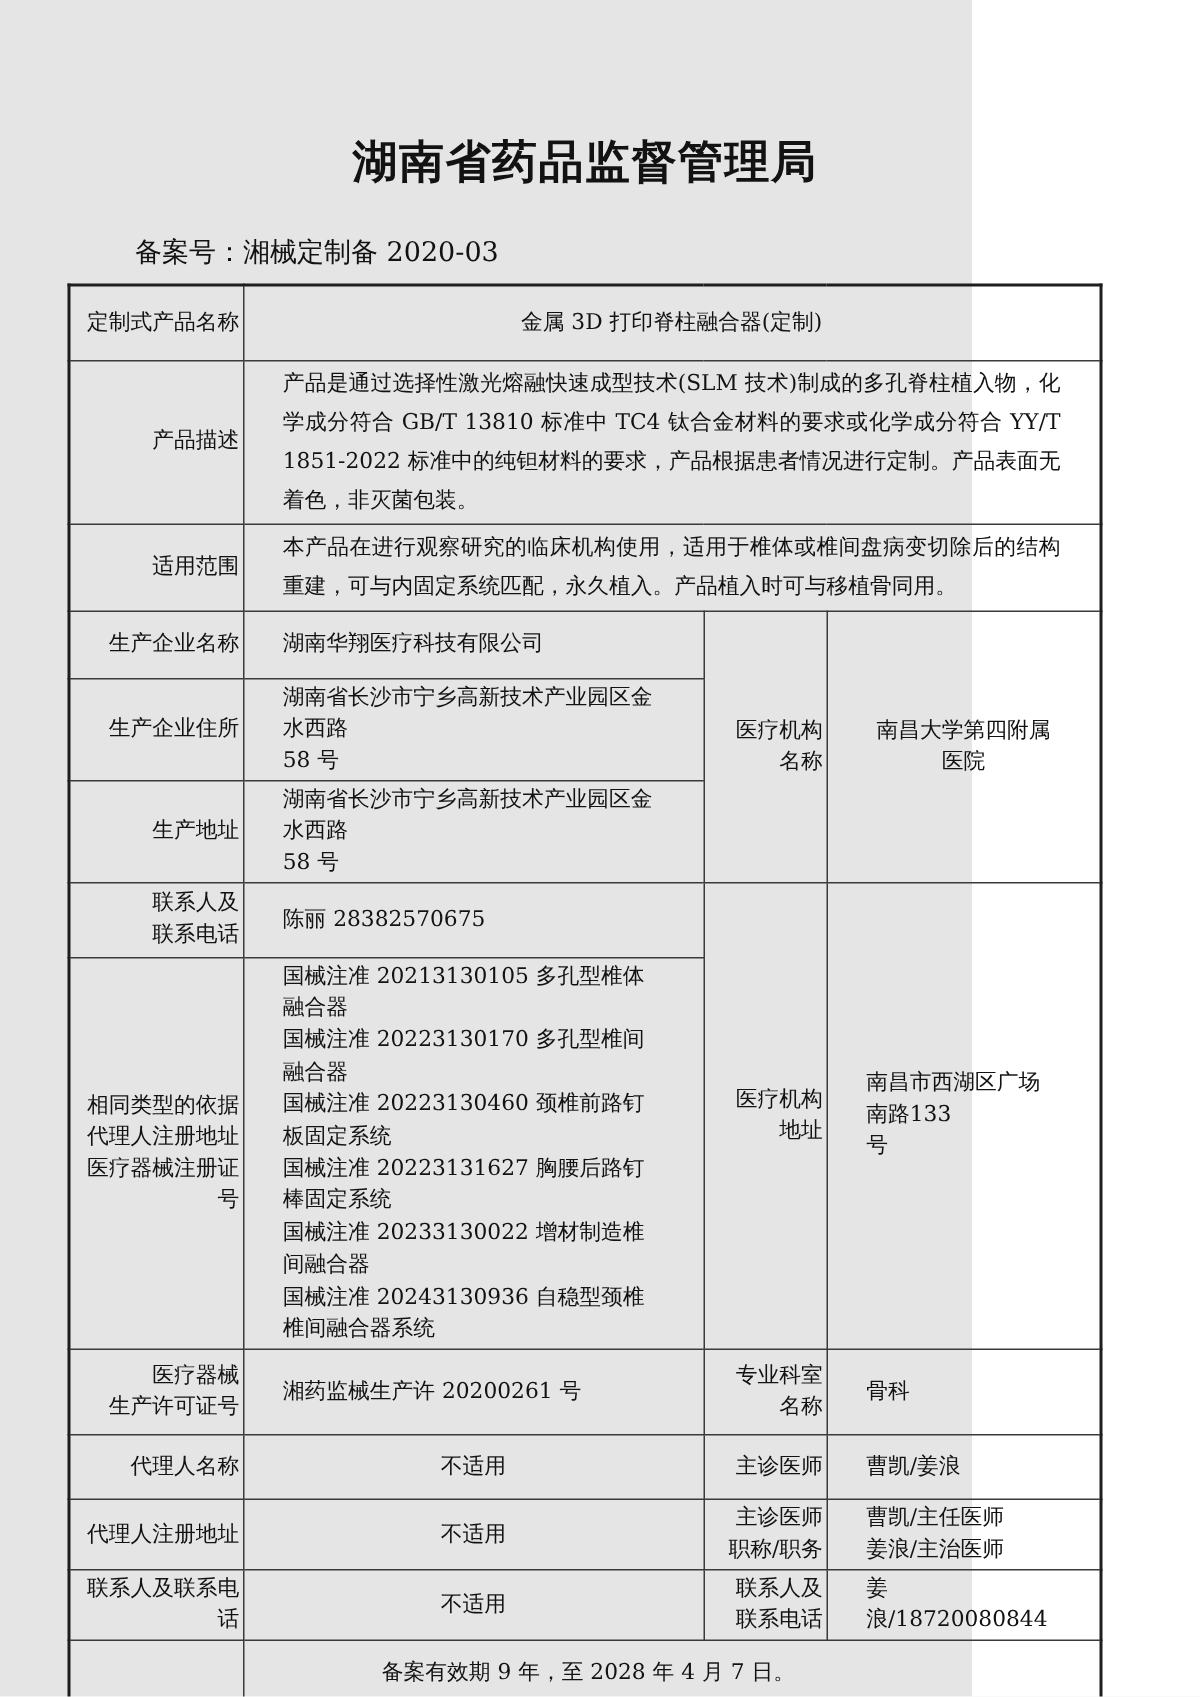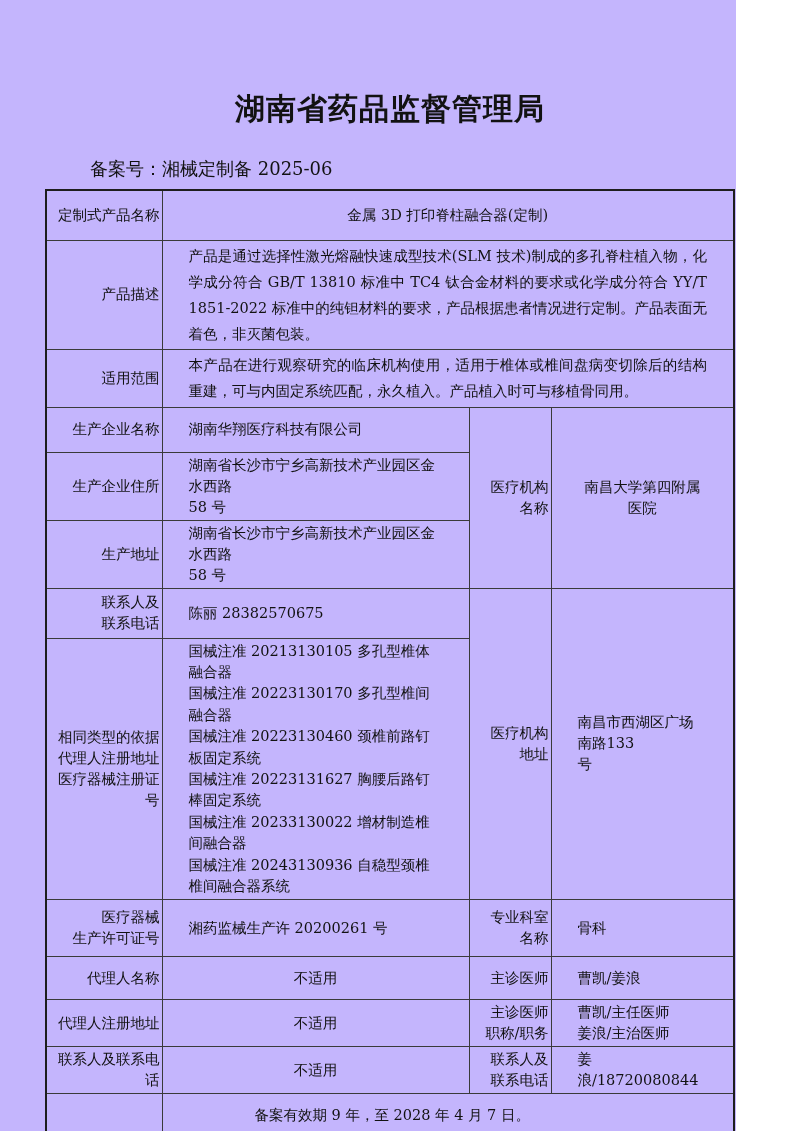--- a/index.html
+++ b/index.html
@@ -1,21 +1,21 @@
 <!DOCTYPE html>
 <html><head>
 <meta charset="utf-8">
 <style>
   html,body { margin:0; padding:0; background:#ffffff; }
   body {
     width:800px; height:1131px; overflow:hidden;
     font-family:"DejaVu Serif","Liberation Serif",serif;
     color:#121212;
   }
-  .page { position:relative; width:736px; height:1131px; background:#c4b5fd; }
+  .page { position:relative; width:648px; height:1131px; background:#e5e5e5; }
   .content { margin-left:45px; width:690px; padding-top:90px; }
 
   .doc-title { text-align:center; font-weight:bold; font-size:30px; line-height:38px; letter-spacing:1px; }
 
   .record-no { margin:30px 0 9px 45px; font-size:18px; line-height:22px; }
 
   table.form { border-collapse:collapse; table-layout:fixed; width:690px; border:2px solid #1e1e1e; }
   td {
     border:1px solid #3a3a3a;
     font-size:14.5px; line-height:21px;
@@ -49,21 +49,21 @@
 </head>
 <body>
 
 <div class="page">
   <div class="content">
 
     <div class="doc-title">
       <div>湖南省药品监督管理局</div>
     </div>
 
-    <div class="record-no"><span>备案号：</span><span>湘械定制备 2025-06</span></div>
+    <div class="record-no"><span>备案号：</span><span>湘械定制备 2020-03</span></div>
 
     <table class="form">
       <colgroup>
         <col style="width:116px">
         <col style="width:307px">
         <col style="width:82px">
         <col style="width:183px">
       </colgroup>
 
       <tbody>

